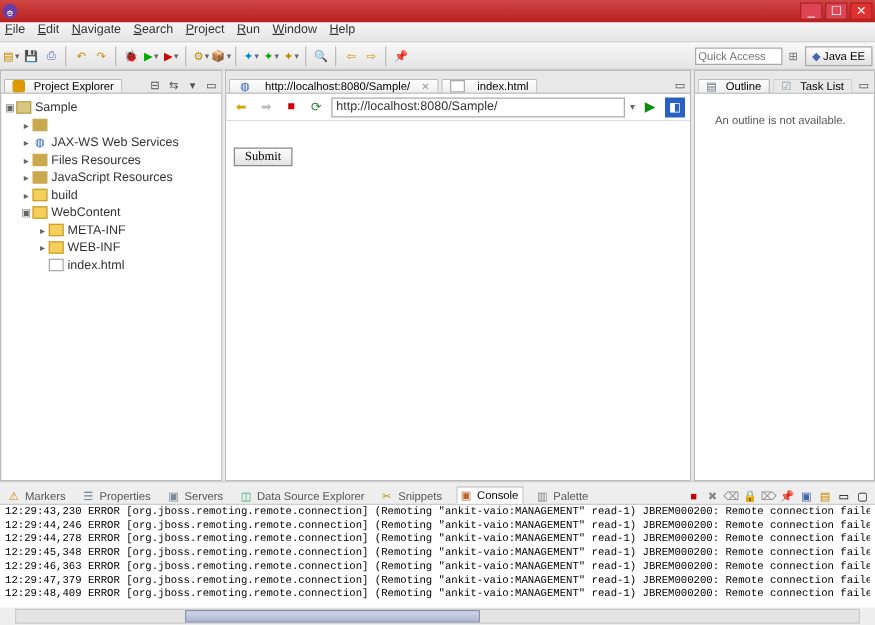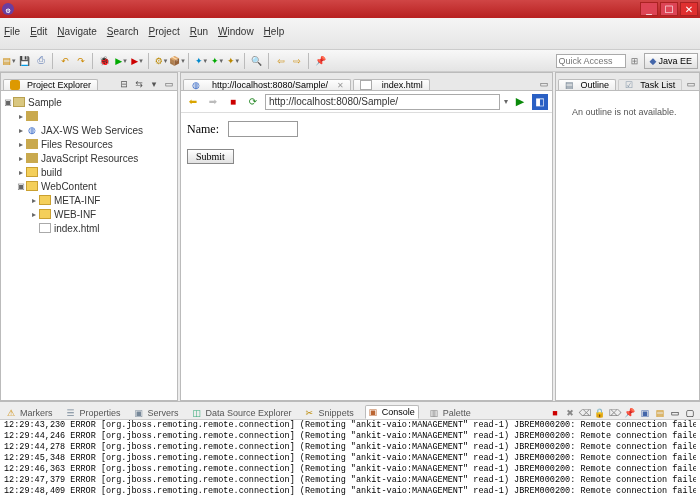--- a/index.html
+++ b/index.html
@@ -2,21 +2,21 @@
 <html><head>
 <meta charset="utf-8">
 <style>
 * { box-sizing: border-box; margin: 0; padding: 0; }
 body { font-family: Tahoma, sans-serif; font-size: 10px; background: #ececec; width: 700px; height: 500px; overflow: hidden; }
 .titlebar { background: linear-gradient(#d04545,#b82020); height: 18px; display: flex; align-items: center; padding: 0 2px; color: #fff; font-size: 9px; }
 .titlebar .ticon { width: 12px; height:12px; background:#6a3ea0; border-radius:50%; margin-right:4px; display:flex; align-items:center; justify-content:center; color:#fff; font-size:8px; font-weight:bold;}
 .titlebar .spacer { flex:1; }
 .titlebar .winbtn { width:18px; height:14px; margin-left:2px; background:#d45; border:1px solid #a22; display:flex; align-items:center; justify-content:center; color:#fff; font-size:10px; }
 .titlebar .winbtn.close { background:#e03030; }
-.menubar { background: linear-gradient(#f5f5f5,#e5e5e5); height:32px; display:flex; align-items:flex-end; padding:12px 4px; border-bottom:1px solid #ccc; font-size:10px; color:#333;}
+.menubar { background: linear-gradient(#f5f5f5,#e5e5e5); height:16px; display:flex; align-items:flex-start; padding:0 4px; border-bottom:1px solid #ccc; font-size:10px; color:#333;}
 .menubar span { margin-right:10px; }
 .menubar span:first-letter { text-decoration:underline; }
 .toolbar { background: linear-gradient(#f8f8f8,#e4e4e4); height:22px; display:flex; align-items:center; padding:0 2px; border-bottom:1px solid #ccc; gap:2px; overflow:hidden;}
 .tb { width:14px; height:14px; border:1px solid transparent; display:flex; align-items:center; justify-content:center; font-size:9px;}
 .tb.drop::after{ content:"▾"; font-size:7px; color:#666; margin-left:1px;}
 .sep { width:2px; height:16px; border-left:1px solid #bbb; margin:0 2px;}
 .qa { margin-left:auto; display:flex; align-items:center; gap:2px;}
 .qa input { width:70px; height:14px; font-size:9px; border:1px solid #aaa; padding:0 2px; color:#999;}
 .perspbtn { display:flex; align-items:center; gap:2px; background:linear-gradient(#fefefe,#e0e0e0); border:1px solid #aaa; padding:1px 5px; height:16px; font-size:9px;}
 .body { display:flex; height:329px; }
@@ -218,24 +218,20 @@
       <span class="navbtn stop">■</span>
       <span class="navbtn ref">⟳</span>
       <div class="addr">
           <span>http://localhost:8080/Sample/</span>
         </div>
       <span style="color:#666;font-size:8px">▾</span>
       <span class="go">▶</span>
       <span class="navbtn" style="background:#2a60c4;color:#fff">◧</span>
     </div>
     <div class="page">
-      <div>
-        <label>Name:</label>
-        <input type="text" value="" style="">
-      </div>
       <div class="submit">
         <button>Submit</button>
       </div>
     </div>
   </div>
 
   <div class="panel right">
     <div class="tabbar">
       <div class="tab">
         <span style="color:#678">▤</span>

